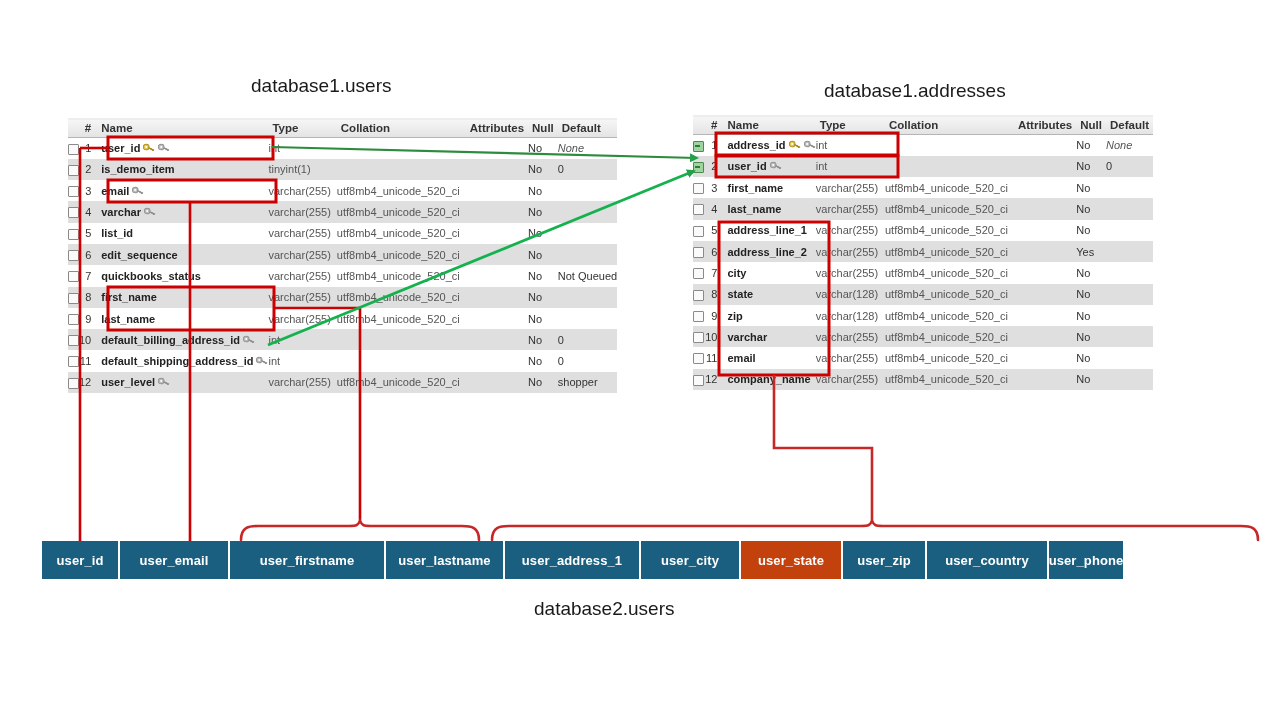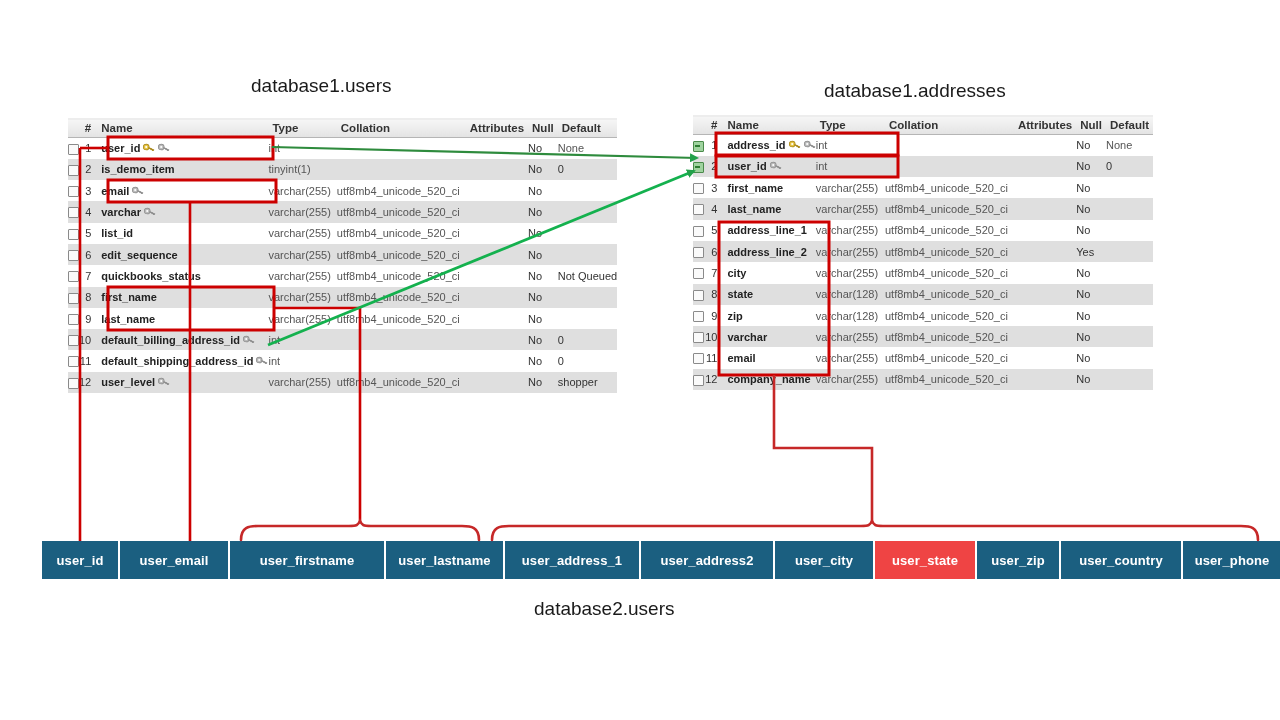--- a/index.html
+++ b/index.html
@@ -35,21 +35,21 @@
   .dbtable th.c-num{text-align:right;padding-right:6px;}
   .dbtable tbody tr.odd{background:#ffffff;}
   .dbtable tbody tr.even{background:#dfdfdf;}
   .dbtable td.c-chk{text-align:center;width:20px;}
   .dbtable td.c-num{text-align:right;padding-right:6px;color:#333;width:18px;}
   .dbtable td.c-name{font-weight:bold;color:#222;white-space:nowrap;padding-left:4px;}
   .dbtable td.c-type,.dbtable td.c-coll{color:#555;white-space:nowrap;padding-right:6px;}
   .dbtable td.c-attr{color:#555;}
   .dbtable td.c-null{color:#333;white-space:nowrap;}
   .dbtable td.c-def{color:#333;white-space:nowrap;font-style:normal;}
-  .dbtable td.c-def.italic{color:#555;}
+  .dbtable td.c-def.italic{font-style:italic;color:#555;}
 
   .chk{
     display:inline-block;width:9px;height:9px;border:1px solid #8a8a8a;
     background:#fafafa;border-radius:1px;vertical-align:middle;
   }
   .chk.marked{background:#9fd39f;border-color:#4a8a4a;position:relative;}
   .chk.marked::after{
     content:"";position:absolute;left:1px;top:3px;width:5px;height:2px;background:#2e7d32;
   }
   .key{display:inline-block;width:12px;height:10px;vertical-align:-1px;margin-left:3px;}
@@ -429,26 +429,25 @@
         </tr>
       </tbody>
   </table>
 
   <div id="db2bar">
       <div class="db2cell" style="width: 78px; background: rgb(27, 95, 128);">user_id</div>
       <div class="db2cell" style="width: 110px; background: rgb(27, 95, 128);">user_email</div>
       <div class="db2cell" style="width: 156px; background: rgb(27, 95, 128);">user_firstname</div>
       <div class="db2cell" style="width: 119px; background: rgb(27, 95, 128);">user_lastname</div>
       <div class="db2cell" style="width: 136px; background: rgb(27, 95, 128);">user_address_1</div>
-      <div class="db2cell" style="width: 134px; background: rgb(27, 95, 128);">user_address2</div>
       <div class="db2cell" style="width: 100px; background: rgb(27, 95, 128);">user_city</div>
-      <div class="db2cell" style="width: 102px; background: #ef4444;">user_state</div>
+      <div class="db2cell" style="width: 102px; background: #c2410c;">user_state</div>
       <div class="db2cell" style="width: 84px; background: rgb(27, 95, 128);">user_zip</div>
       <div class="db2cell" style="width: 122px; background: rgb(27, 95, 128);">user_country</div>
-      <div class="db2cell" style="width: 98px; background: rgb(27, 95, 128);">user_phone</div>
+      <div class="db2cell" style="width: 74px; background: rgb(27, 95, 128);">user_phone</div>
     </div>
 
   <svg id="overlay" viewBox="0 0 1280 720" xmlns="http://www.w3.org/2000/svg">
     <defs>
       <marker id="grnArrow" markerWidth="9" markerHeight="9" refX="7" refY="4.5" orient="auto" markerUnits="userSpaceOnUse">
         <path d="M0,0 L9,4.5 L0,9 z" fill="#22a14a"></path>
       </marker>
     </defs>
 
     <rect x="108" y="137" width="165" height="22" fill="none" stroke="#cc0000" stroke-width="3"></rect>

